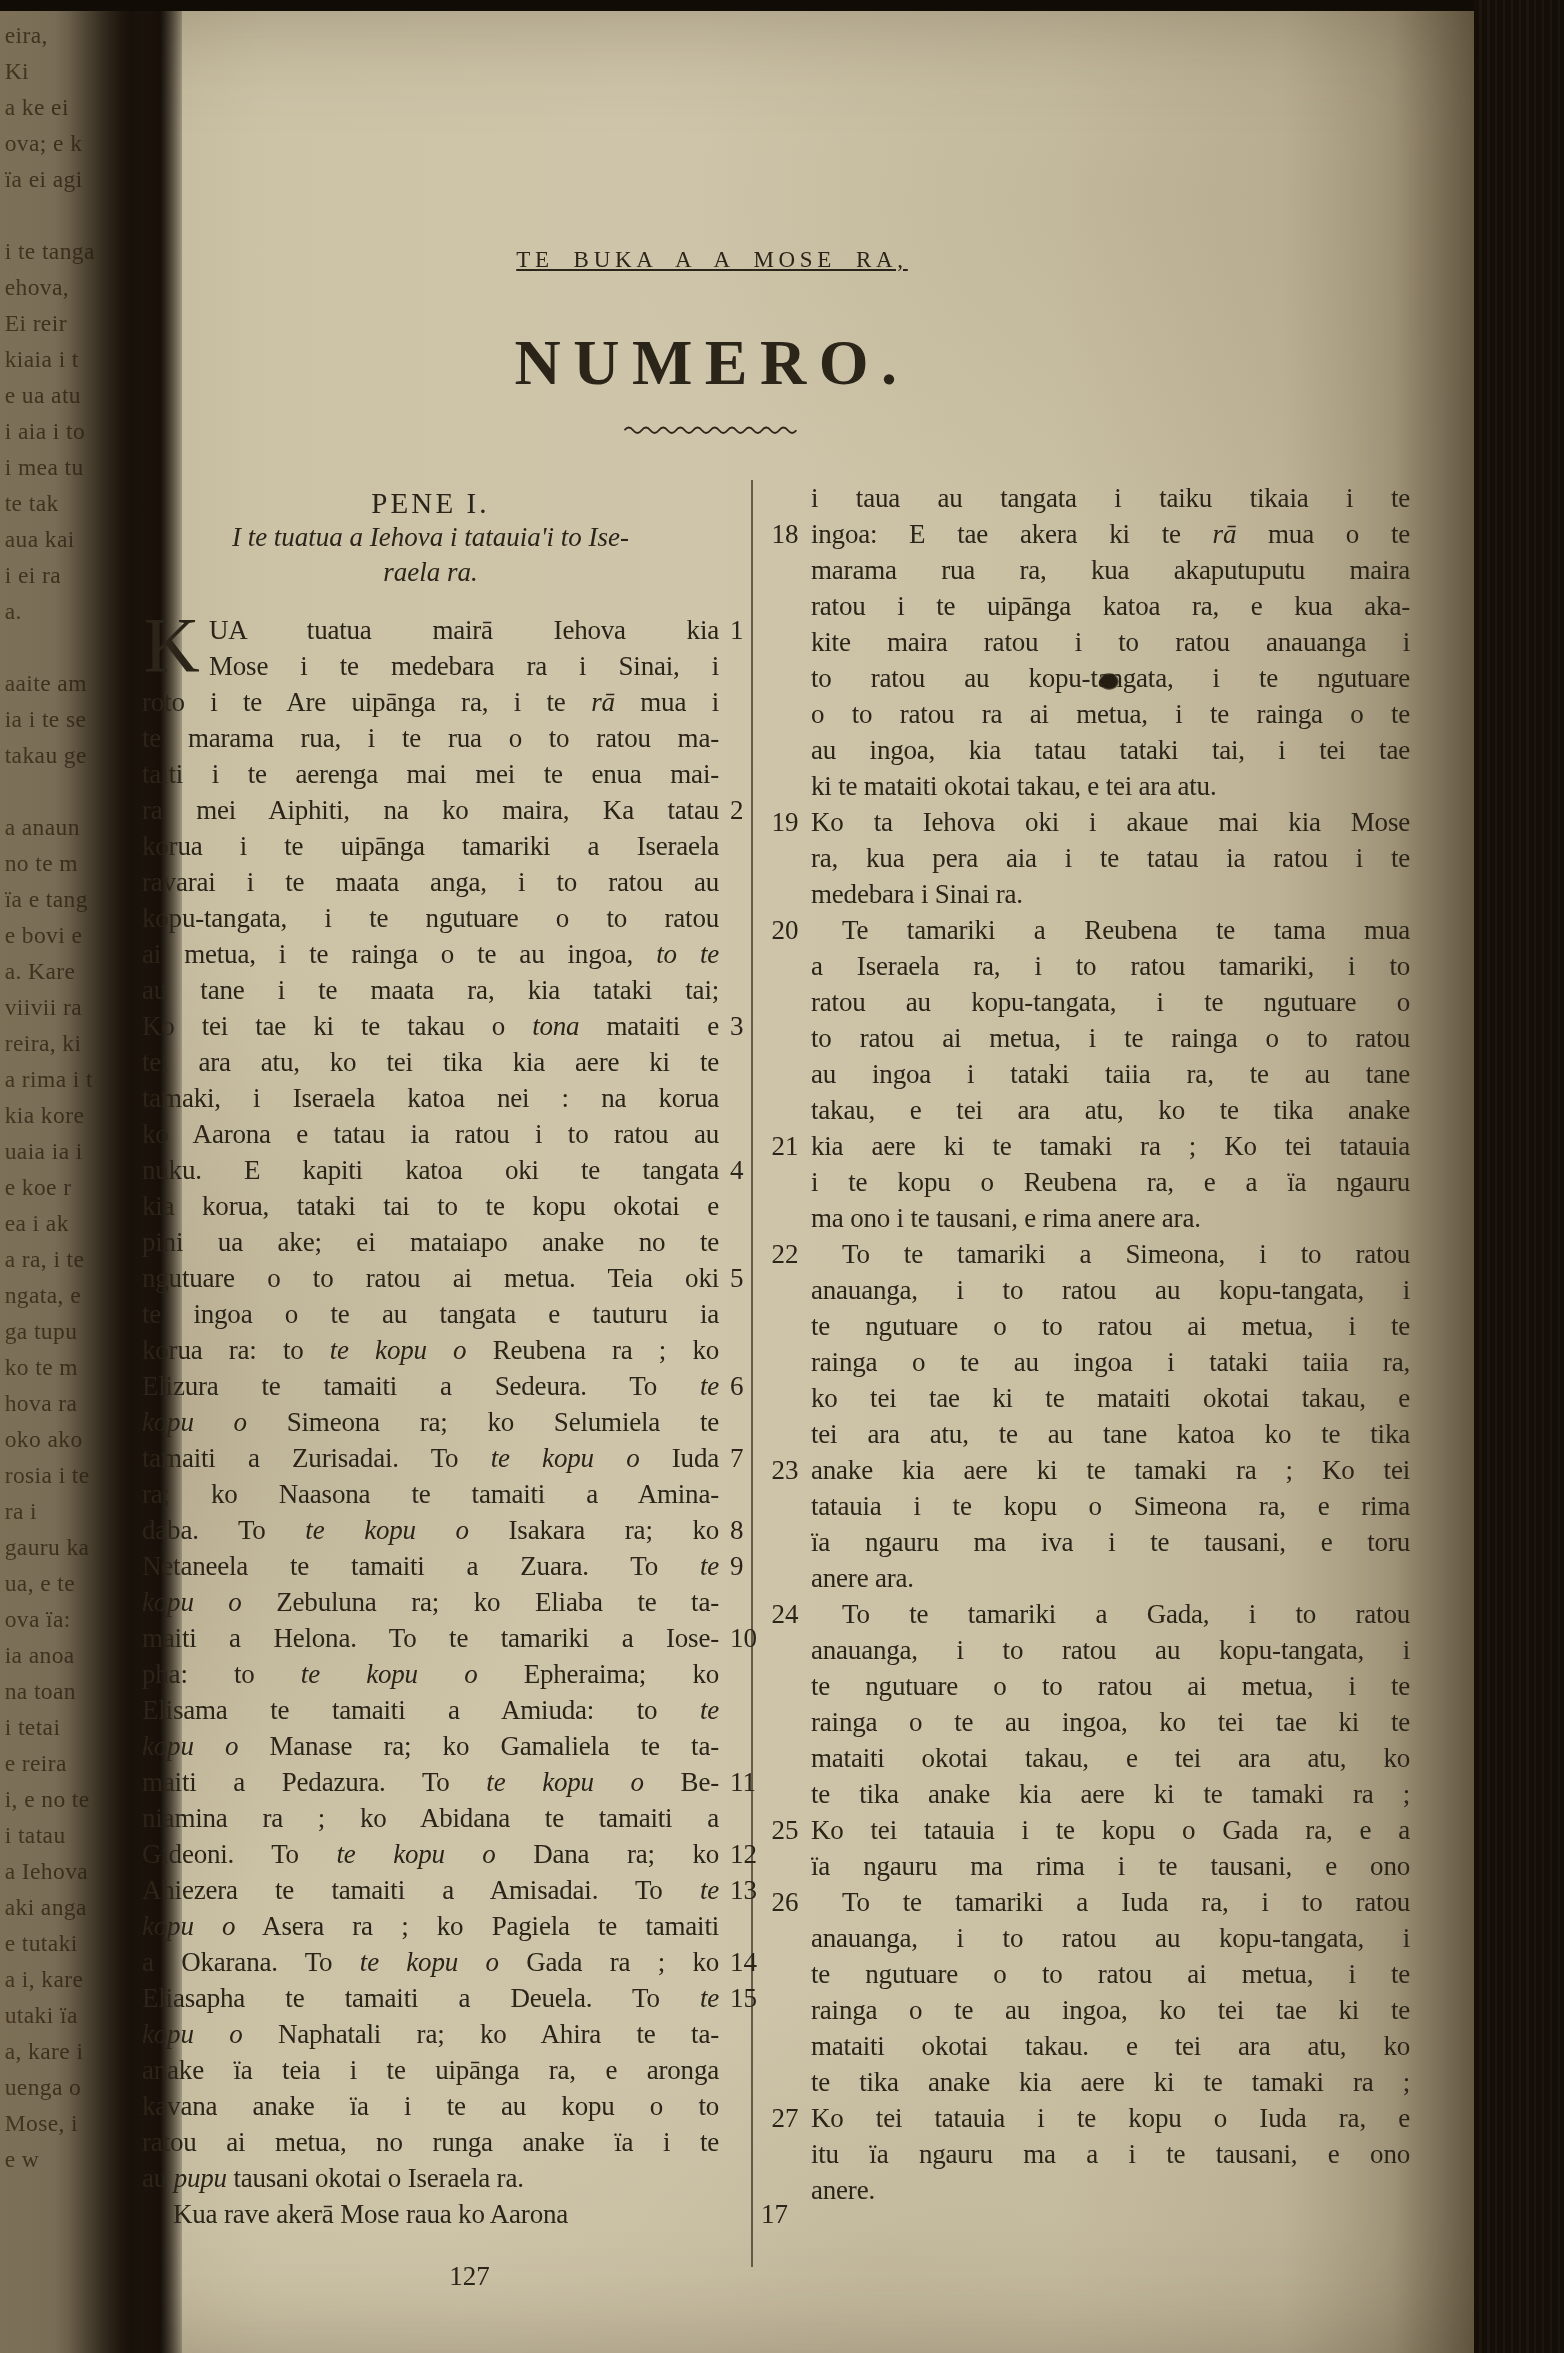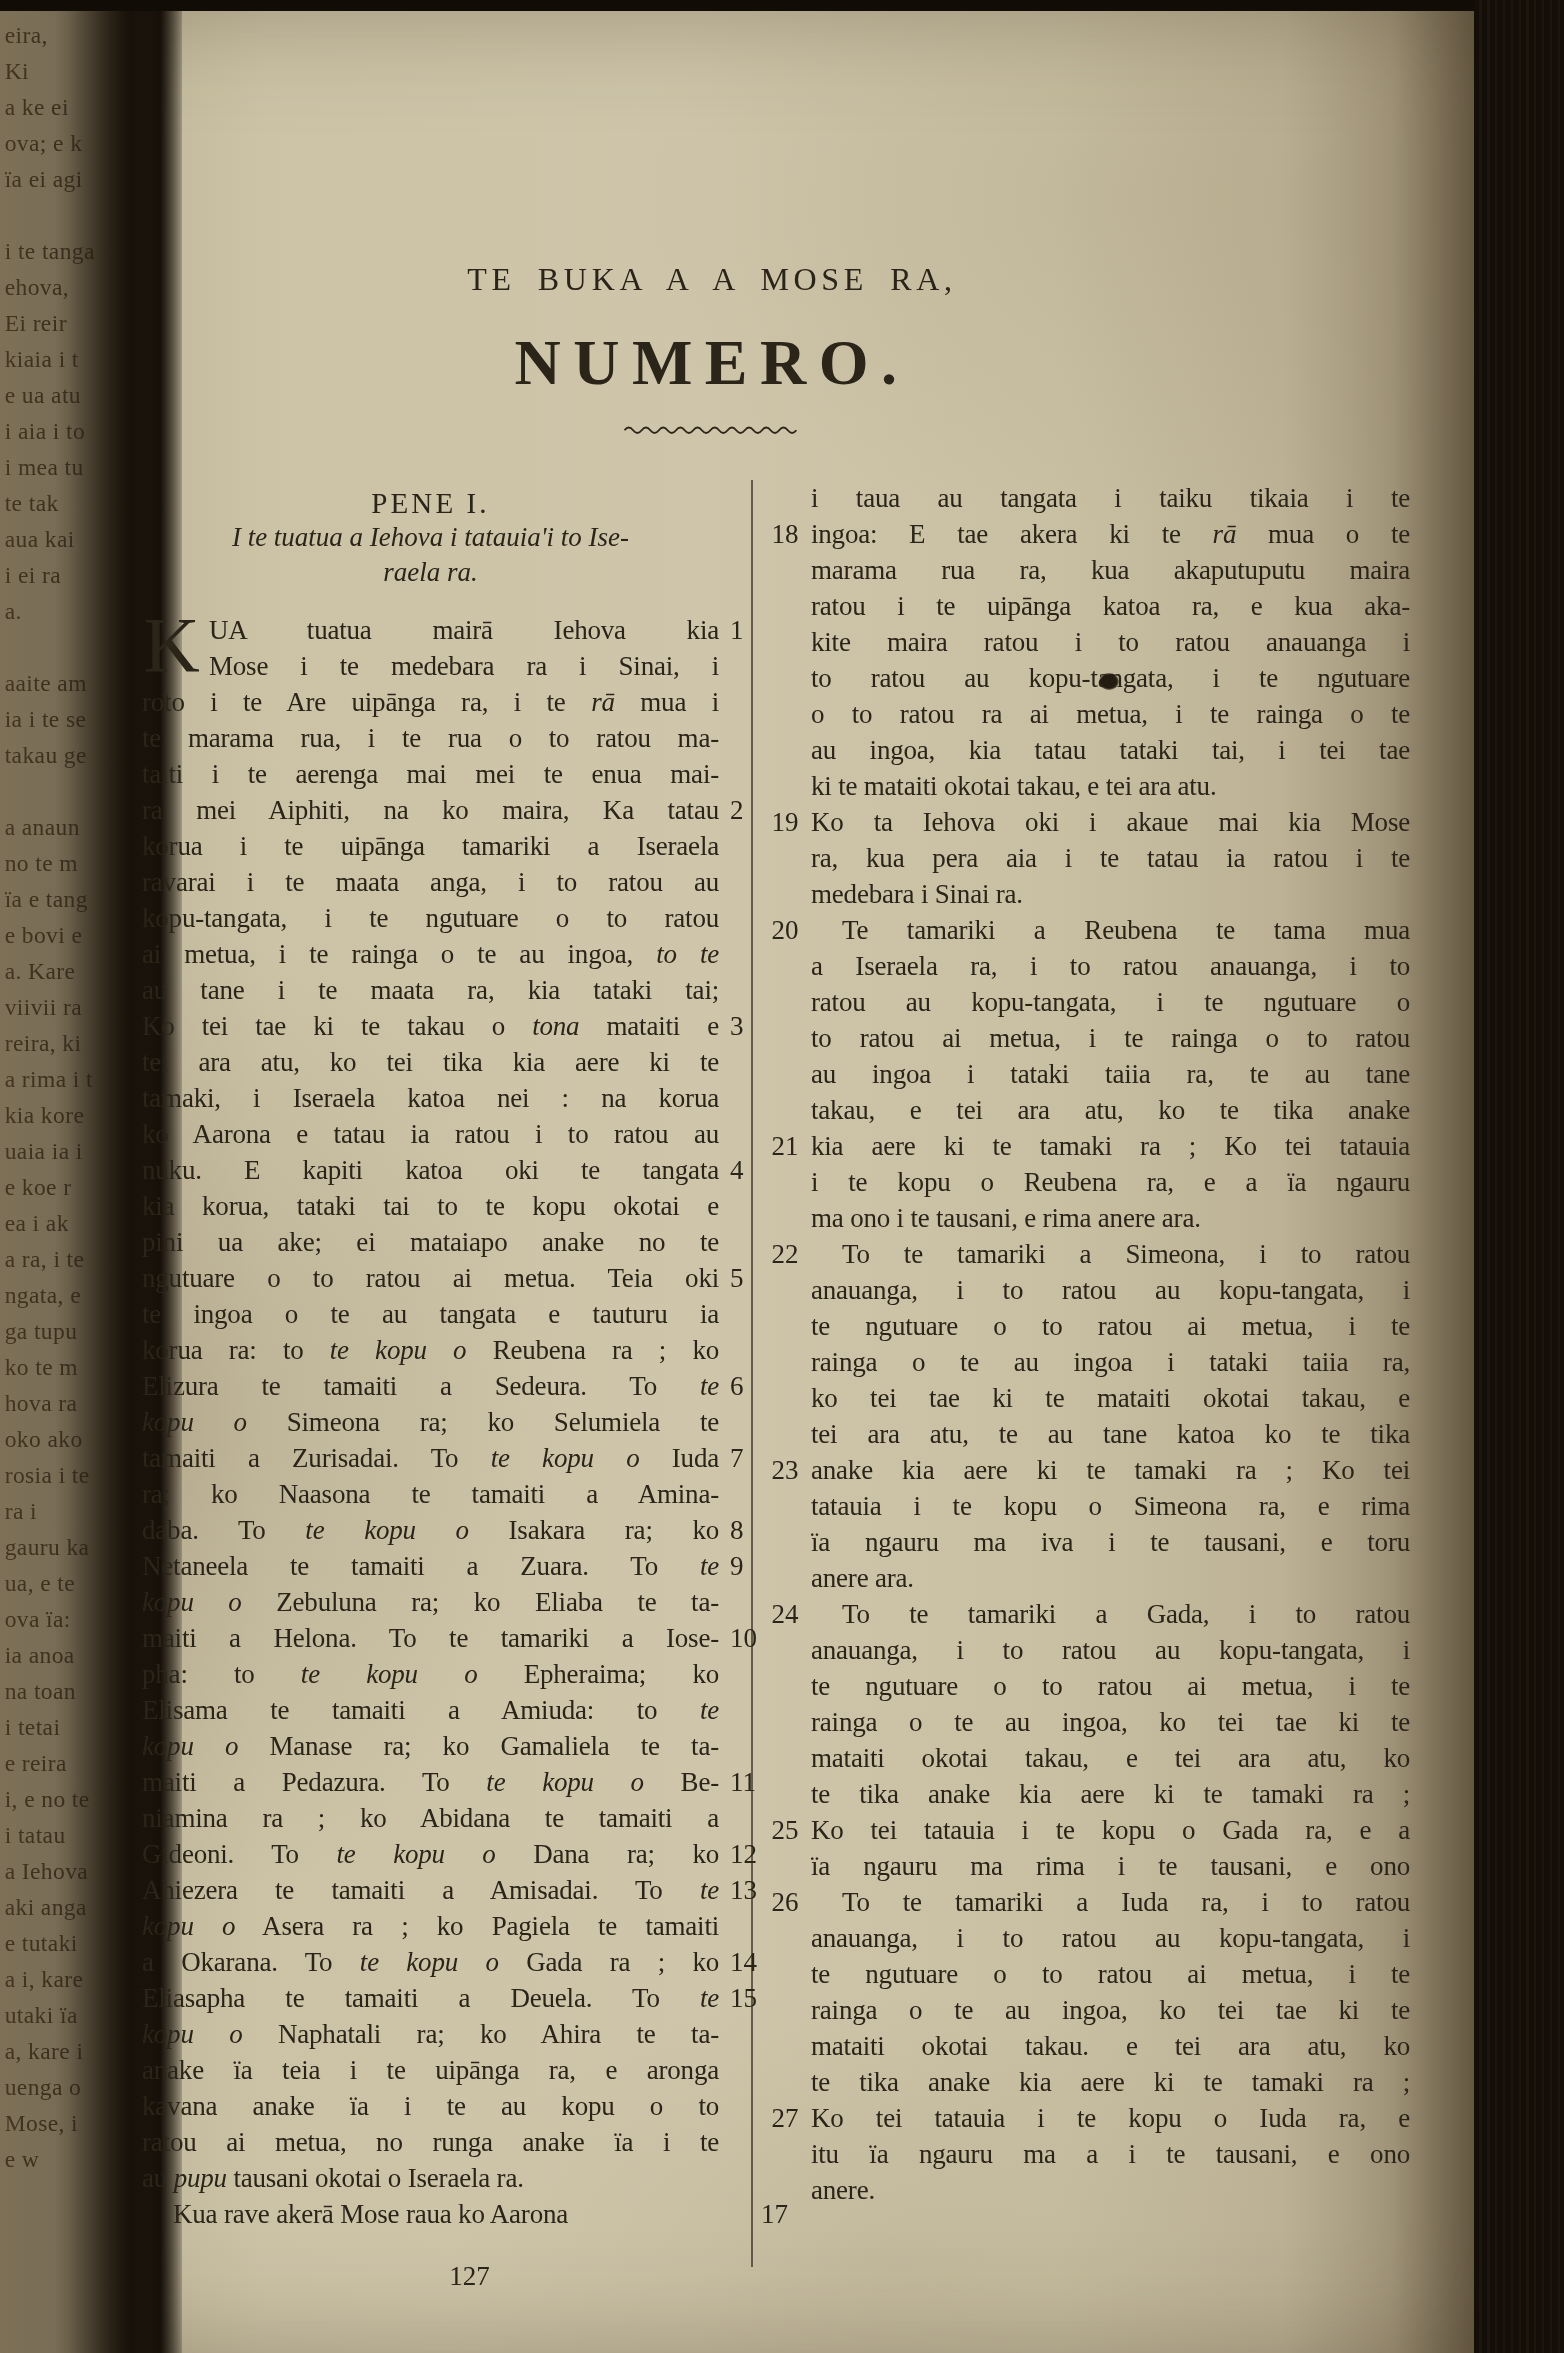--- a/index.html
+++ b/index.html
@@ -22,21 +22,21 @@
     background:linear-gradient(90deg,#7d7057 0,#8d8066 55px,#70634c 94px,#42331f 129px,
                #1c130b 160px,rgba(28,19,11,0) 182px);}
   .gutter-text{position:absolute;left:4.7px;top:6.3px;width:125px;}
   .frag{height:36px;line-height:36px;font-size:23.5px;color:#443621;white-space:nowrap;
         overflow:hidden;letter-spacing:0.4px;}
   .gutter-fade{position:absolute;left:0;top:0;width:182px;height:100%;
     background:linear-gradient(90deg,rgba(20,14,8,0) 0%,rgba(20,14,8,0.22) 38%,
                rgba(16,11,6,0.85) 72%,rgba(14,9,5,0.2) 100%);}
   
   .hdr{position:absolute;left:78px;width:1268px;text-align:center;z-index:4;}
-  .book-title{top:250px;font-size:32px;letter-spacing:4.7px;word-spacing:9.4px;}
+  .book-title{top:236px;font-size:23px;letter-spacing:4.7px;word-spacing:9.4px;text-decoration:underline;}
   .main-title{top:315px;font-size:64px;font-weight:bold;letter-spacing:12.5px;}
   .squiggle-wrap{top:413px;}
   
   .chapter-heading{position:absolute;left:142px;top:468px;width:577px;text-align:center;
     font-size:29px;letter-spacing:3.1px;z-index:4;margin-top:8px;}
   .chapter-subtitle{position:absolute;left:142px;top:509px;width:577px;text-align:center;
     font-style:italic;font-size:27px;line-height:35px;z-index:4;}
   .col{position:absolute;z-index:4;font-size:27px;letter-spacing:-0.2px;}
   .col-left{left:142px;top:601px;width:577px;}
   .col-right{left:811px;top:469px;width:599px;}
@@ -200,21 +200,21 @@
         <div class="tline"><span>ratou i te uipānga katoa ra, e kua aka-</span></div>
         <div class="tline"><span>kite maira ratou i to ratou anauanga i</span></div>
         <div class="tline"><span>to ratou au kopu-tangata, i te ngutuare</span></div>
         <div class="tline"><span>o to ratou ra ai metua, i te rainga o te</span></div>
         <div class="tline"><span>au ingoa, kia tatau tataki tai, i tei tae</span></div>
         <div class="tline end"><span>ki te mataiti okotai takau, e tei ara atu.</span></div>
         <div class="tline"><span>Ko ta Iehova oki i akaue mai kia Mose</span><span class="vnum vr">19</span></div>
         <div class="tline"><span>ra, kua pera aia i te tatau ia ratou i te</span></div>
         <div class="tline end"><span>medebara i Sinai ra.</span></div>
         <div class="tline ind"><span>Te tamariki a Reubena te tama mua</span><span class="vnum vr">20</span></div>
-        <div class="tline"><span>a Iseraela ra, i to ratou anauanga, i to</span></div>
+        <div class="tline"><span>a Iseraela ra, i to ratou tamariki, i to</span></div>
         <div class="tline"><span>ratou au kopu-tangata, i te ngutuare o</span></div>
         <div class="tline"><span>to ratou ai metua, i te rainga o to ratou</span></div>
         <div class="tline"><span>au  ingoa i tataki taiia ra, te au tane</span></div>
         <div class="tline"><span>takau, e tei ara atu, ko te tika anake</span></div>
         <div class="tline"><span>kia aere ki te tamaki ra ; Ko tei tatauia</span><span class="vnum vr">21</span></div>
         <div class="tline"><span>i te kopu o Reubena ra, e a ïa ngauru</span></div>
         <div class="tline end"><span>ma ono i te tausani, e rima anere ara.</span></div>
         <div class="tline ind"><span>To te tamariki a Simeona, i to ratou</span><span class="vnum vr">22</span></div>
         <div class="tline"><span>anauanga, i to ratou au kopu-tangata, i</span></div>
         <div class="tline"><span>te ngutuare o to ratou ai metua, i te</span></div>

